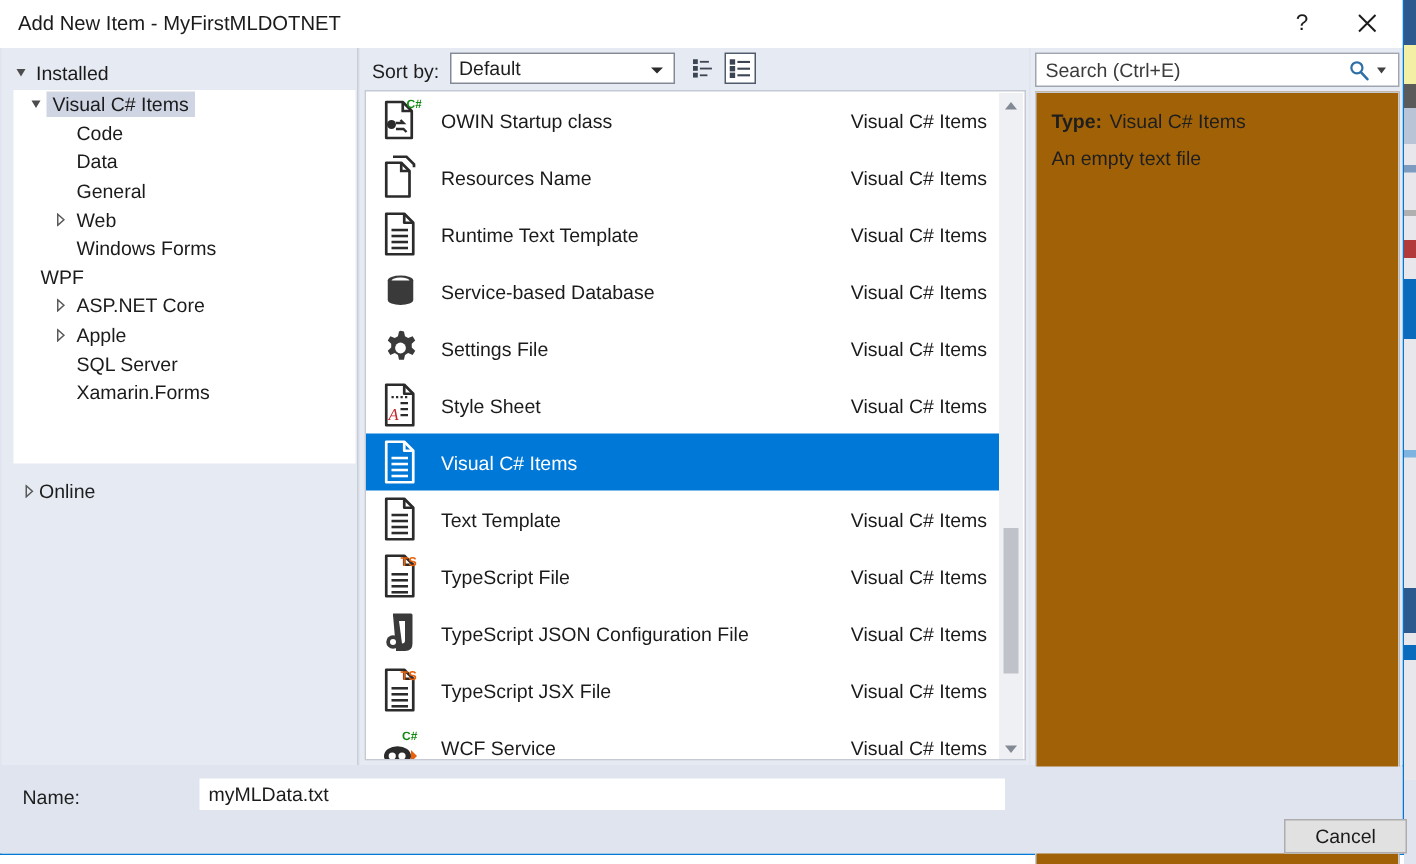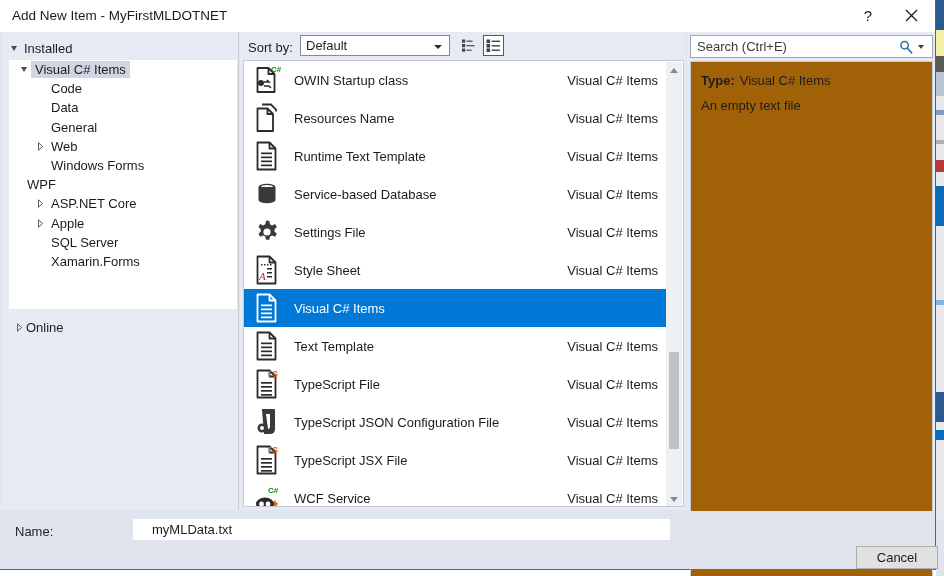--- a/index.html
+++ b/index.html
@@ -373,21 +373,21 @@
     left: 132px;
     top: 8px;
     width: 537px;
     height: 21px;
     background: #ffffff;
     border: none;
     outline: none;
     font-family: "Liberation Sans", sans-serif;
     font-size: 13px;
     color: #1b1b1b;
-    padding-left: 19px;
+    padding-left: 6px;
     box-sizing: border-box;
   }
   .footer-btn {
     position: absolute;
     top: 35px;
     width: 82px;
     height: 23px;
     background: #e1e1e1;
     font-family: "Liberation Sans", sans-serif;
     font-size: 13px;

